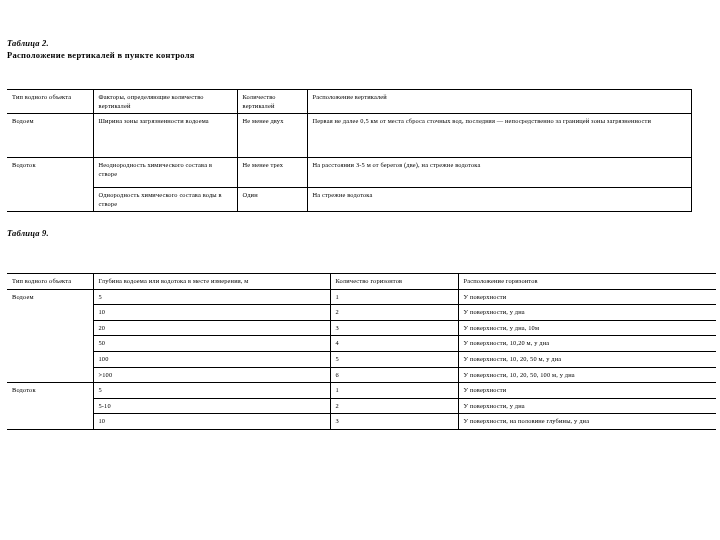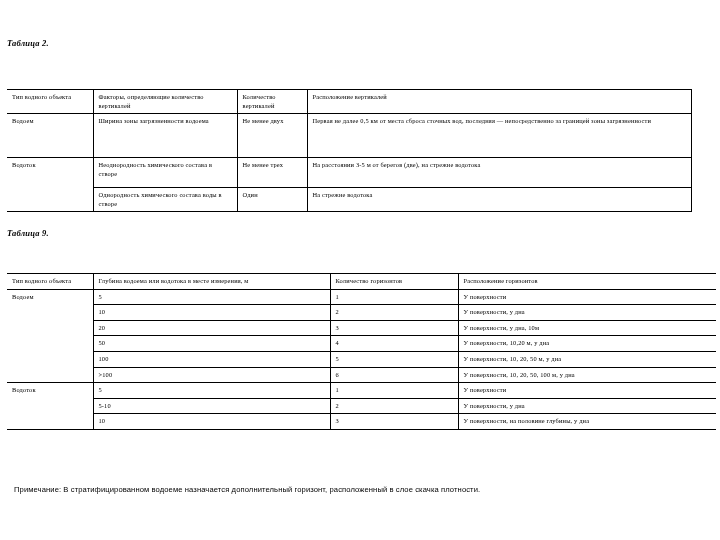--- a/index.html
+++ b/index.html
@@ -92,20 +92,21 @@
     color: #000;
   }
 </style>
 </head>
 <body>
 
 <div class="page">
 
   <div class="t2-caption">
     <div class="cap-line1">Таблица 2.</div>
+    <div class="cap-line2">Расположение вертикалей в пункте контроля</div>
   </div>
 
   <table class="doc-table" id="table2">
     <colgroup>
       <col style="width:86px">
       <col style="width:144px">
       <col style="width:70px">
       <col style="width:384px">
     </colgroup>
     <tbody>
@@ -213,15 +214,14 @@
       </tr>
       <tr style="height:14px;">
         <td style="border-left:none;border-top:none;"></td>
         <td>10</td>
         <td>3</td>
         <td style="border-right:none;">У поверхности, на половине глубины, у дна</td>
       </tr>
     </tbody>
   </table>
 
-  <div class="note">Примечание: В стратифицированном водоеме назначается дополнительный горизонт, расположенный в слое скачка плотности.</div>
 
 </div>
 
 </body></html>

